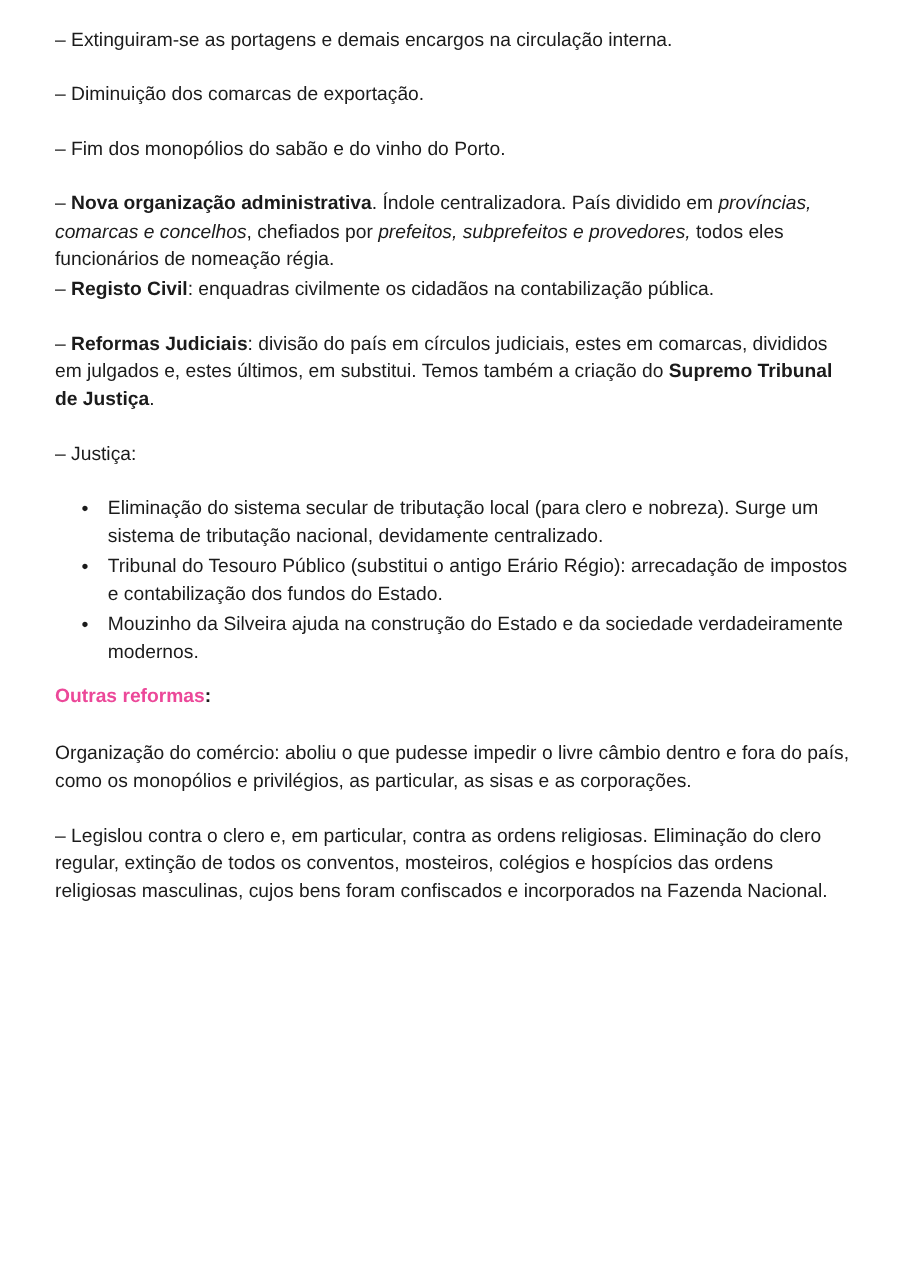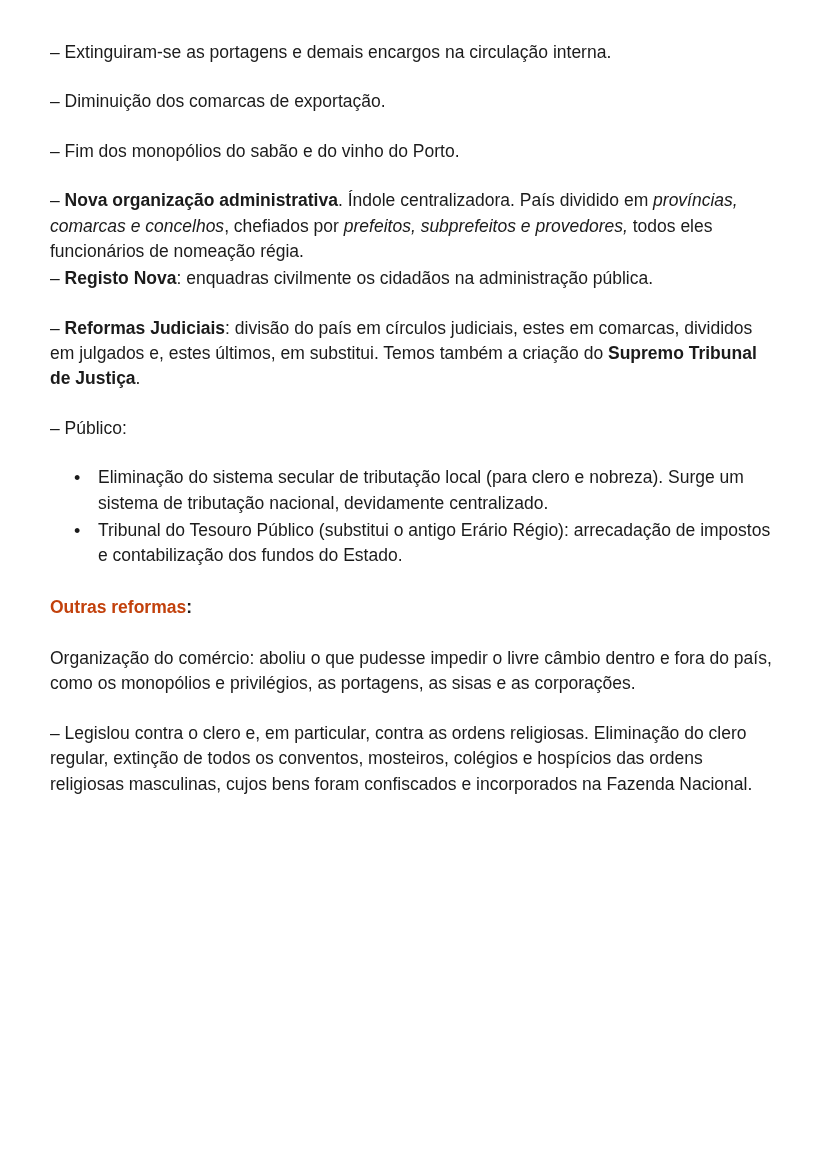--- a/index.html
+++ b/index.html
@@ -10,36 +10,36 @@
   body {
     width: 828px;
     min-height: 1171px;
     font-family: "Liberation Sans", sans-serif;
     color: #1a1a1a;
   }
   .page {
     width: 828px;
     min-height: 1171px;
     box-sizing: border-box;
-    padding: 40px 52px 40px 50px;
+    padding: 24px 52px 40px 50px;
     background: #ffffff;
   }
   .doc-body {
     font-size: 17.5px;
     line-height: 1.45;
     color: #1b1b1b;
   }
   p.para {
     margin: 0 0 24px 0;
   }
   p.para.tight {
     margin: 0 0 2px 0;
   }
   ul.bullets {
-    margin: 22px 0 26px 0;
+    margin: 22px 0 15px 0;
     padding-left: 48px;
     list-style: none;
   }
   ul.bullets li {
     position: relative;
     margin: 0 0 2px 0;
     padding-left: 0;
     line-height: 1.45;
   }
   ul.bullets li::before {
@@ -51,21 +51,21 @@
     line-height: 1.45;
     color: #1b1b1b;
   }
   .bold {
     font-weight: bold;
   }
   .italic {
     font-style: italic;
   }
   .heading-blue {
-    color: #c2410c;
+    color: #ec4899;
     font-weight: bold;
   }
   .heading-line {
     margin: 0 0 26px 0;
     font-size: 17.5px;
   }
   .colon-plain {
     color: #1b1b1b;
     font-weight: bold;
   }
@@ -73,30 +73,31 @@
 </head>
 <body>
 
 <div class="page">
   <div class="doc-body">
 
     <p class="para" id="p1"><span>– Extinguiram-se as portagens e demais encargos na circulação interna.</span></p>
     <p class="para" id="p2"><span>– Diminuição dos comarcas de exportação.</span></p>
     <p class="para" id="p3"><span>– Fim dos monopólios do sabão e do vinho do Porto.</span></p>
     <p class="para tight" id="p4"><span>– </span><span class="bold">Nova organização administrativa</span><span>. Índole centralizadora. País dividido em </span><span class="italic">províncias, comarcas e concelhos</span><span>, chefiados por </span><span class="italic">prefeitos, subprefeitos e provedores,</span><span> todos eles funcionários de nomeação régia.</span></p>
-    <p class="para" id="p5"><span>– </span><span class="bold">Registo Nova</span><span>: enquadras civilmente os cidadãos na administração pública.</span></p>
+    <p class="para" id="p5"><span>– </span><span class="bold">Registo Civil</span><span>: enquadras civilmente os cidadãos na contabilização pública.</span></p>
     <p class="para" id="p6"><span>– </span><span class="bold">Reformas Judiciais</span><span>: divisão do país em círculos judiciais, estes em comarcas, divididos em julgados e, estes últimos, em substitui. Temos também a criação do </span><span class="bold">Supremo Tribunal de Justiça</span><span>.</span></p>
-    <p class="para" id="p7"><span>– Público:</span></p>
+    <p class="para" id="p7"><span>– Justiça:</span></p>
 
     <ul class="bullets" id="bullet-list">
         <li>Eliminação do sistema secular de tributação local (para clero e nobreza). Surge um sistema de tributação nacional, devidamente centralizado.</li>
         <li>Tribunal do Tesouro Público (substitui o antigo Erário Régio): arrecadação de impostos e contabilização dos fundos do Estado.</li>
+        <li>Mouzinho da Silveira ajuda na construção do Estado e da sociedade verdadeiramente modernos.</li>
       </ul>
 
     <p class="heading-line">
       <span class="heading-blue">Outras reformas</span><span class="colon-plain">:</span>
     </p>
 
-    <p class="para" id="p8"><span>Organização do comércio: aboliu o que pudesse impedir o livre câmbio dentro e fora do país, como os monopólios e privilégios, as portagens, as sisas e as corporações.</span></p>
+    <p class="para" id="p8"><span>Organização do comércio: aboliu o que pudesse impedir o livre câmbio dentro e fora do país, como os monopólios e privilégios, as particular, as sisas e as corporações.</span></p>
     <p class="para" id="p10"><span>– Legislou contra o clero e, em particular, contra as ordens religiosas. Eliminação do clero regular, extinção de todos os conventos, mosteiros, colégios e hospícios das ordens religiosas masculinas, cujos bens foram confiscados e incorporados na Fazenda Nacional.</span></p>
 
   </div>
 </div>
 
 </body></html>

